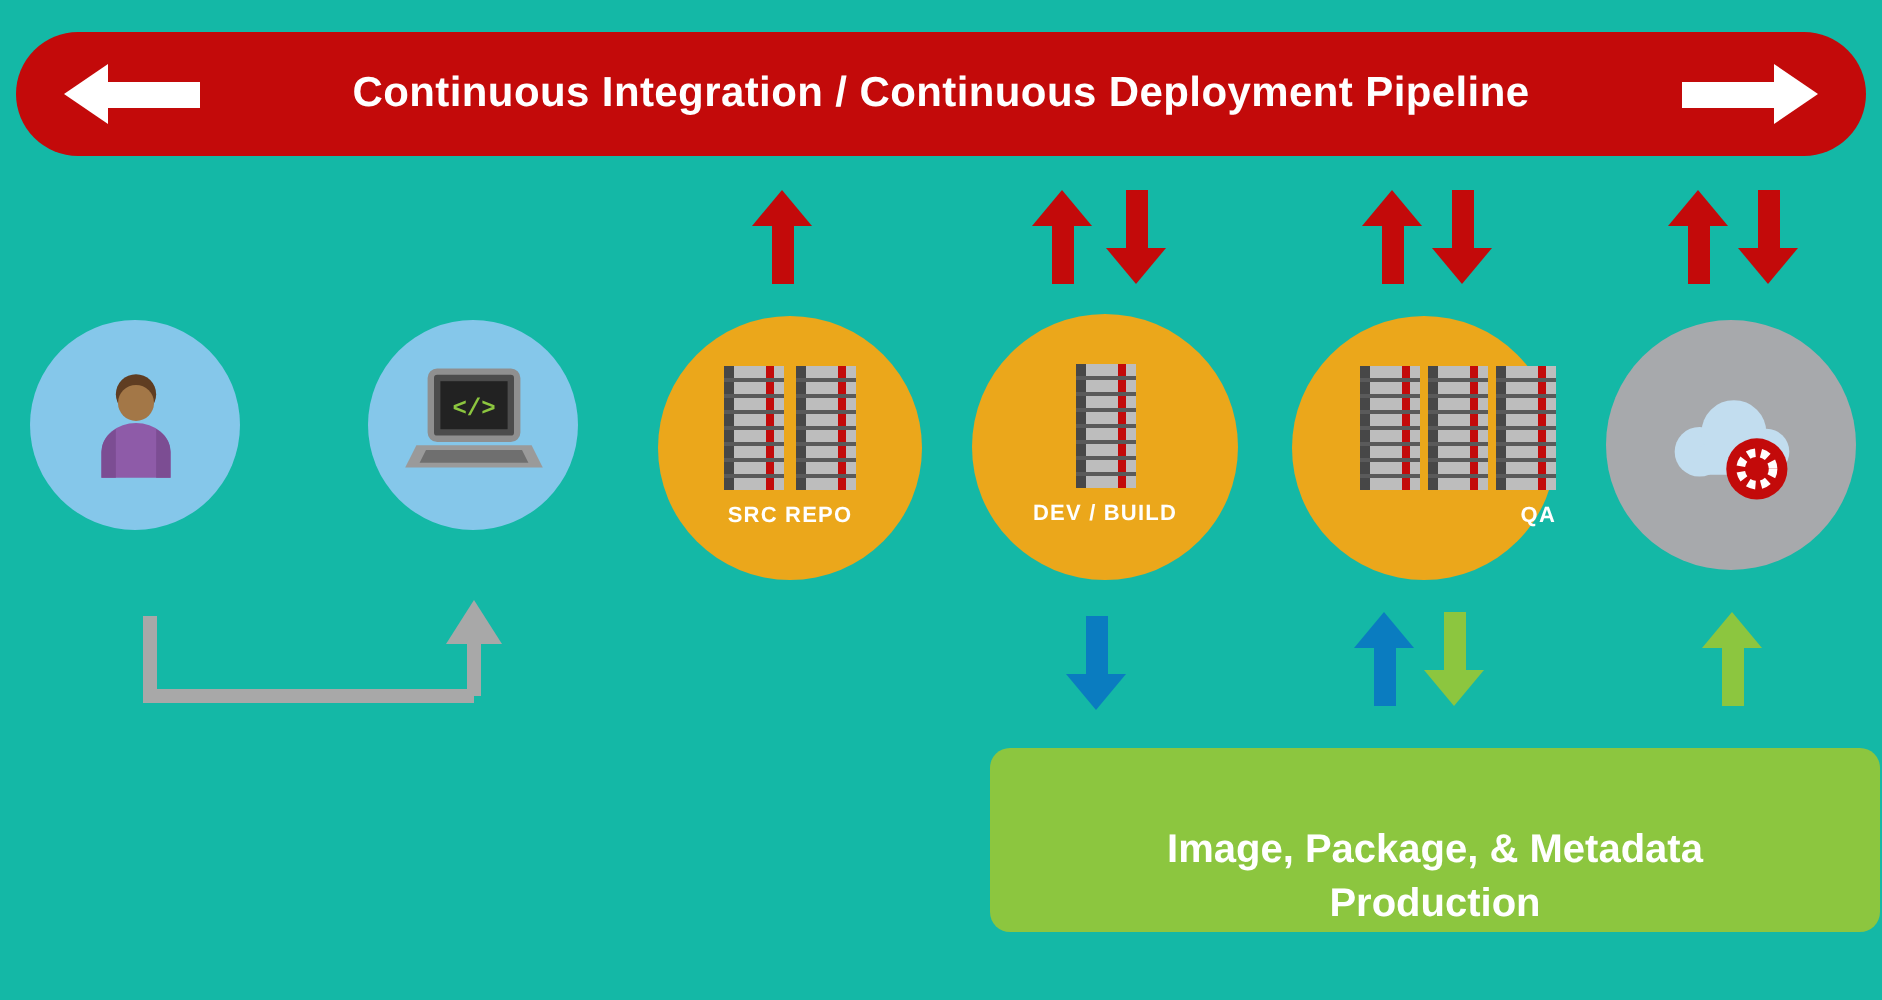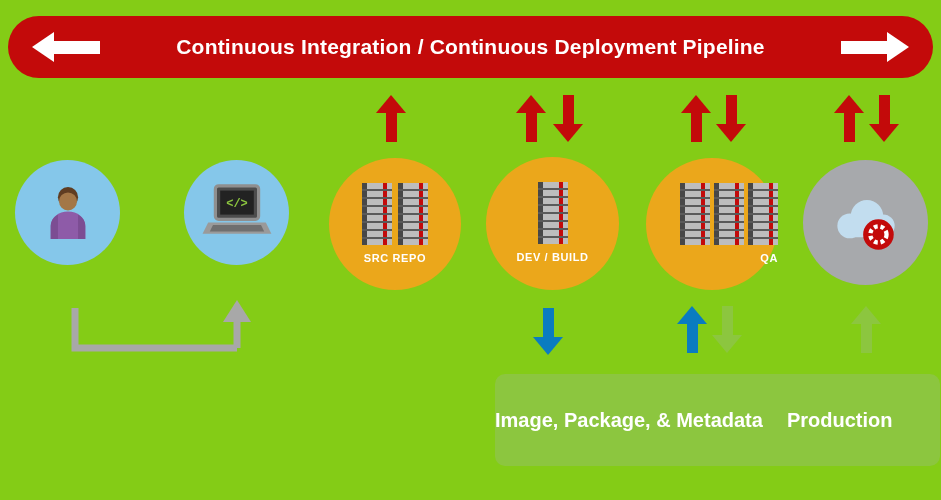--- a/index.html
+++ b/index.html
@@ -1,20 +1,20 @@
 <!DOCTYPE html>
 <html style="--red: #c30a0a; --orange: #eba71b; --lightblue: #85c7ea; --graycircle: #a7a9ac; --green: #8cc63f; --blue: #0a7cc0; --connector: #a8a8a8;"><head>
 <meta charset="utf-8">
 <style>
   html,body{margin:0;padding:0;background:#ffffff;}
   *{box-sizing:border-box;}
   .stage{
     position:relative;
     width:941px;height:500px;
-    background:#84cc16;
+    background:#14b8a6;
     font-family:"Liberation Sans",sans-serif;
     overflow:hidden;
   }
 
   
   .banner{
     position:absolute;left:8px;top:16px;width:925px;height:62px;
     background:var(--red);border-radius:31px;
     display:flex;align-items:center;justify-content:center;
   }
@@ -83,22 +83,22 @@
   }
   .v-arrow .shaft{height:29px;}
   .red-a{color:var(--red);}
   .blue-a{color:var(--blue);}
   .green-a{color:var(--green);}
 
   
   .repo-box{
     position:absolute;left:495px;top:374px;width:445px;height:92px;
     background:var(--green);border-radius:10px;
-    display:flex;align-items:center;justify-content:flex-start;
-    color:#fff;font-size:20px;font-weight:bold;line-height:1.35;text-align:center;gap:24px;
+    display:flex;flex-direction:column;align-items:center;justify-content:flex-end;
+    color:#fff;font-size:20px;font-weight:bold;line-height:1.35;text-align:center;
   }
 
   
   .connector{position:absolute;left:58px;top:298px;}
 </style>
 </head>
 <body>
 
 <div class="stage">
 

